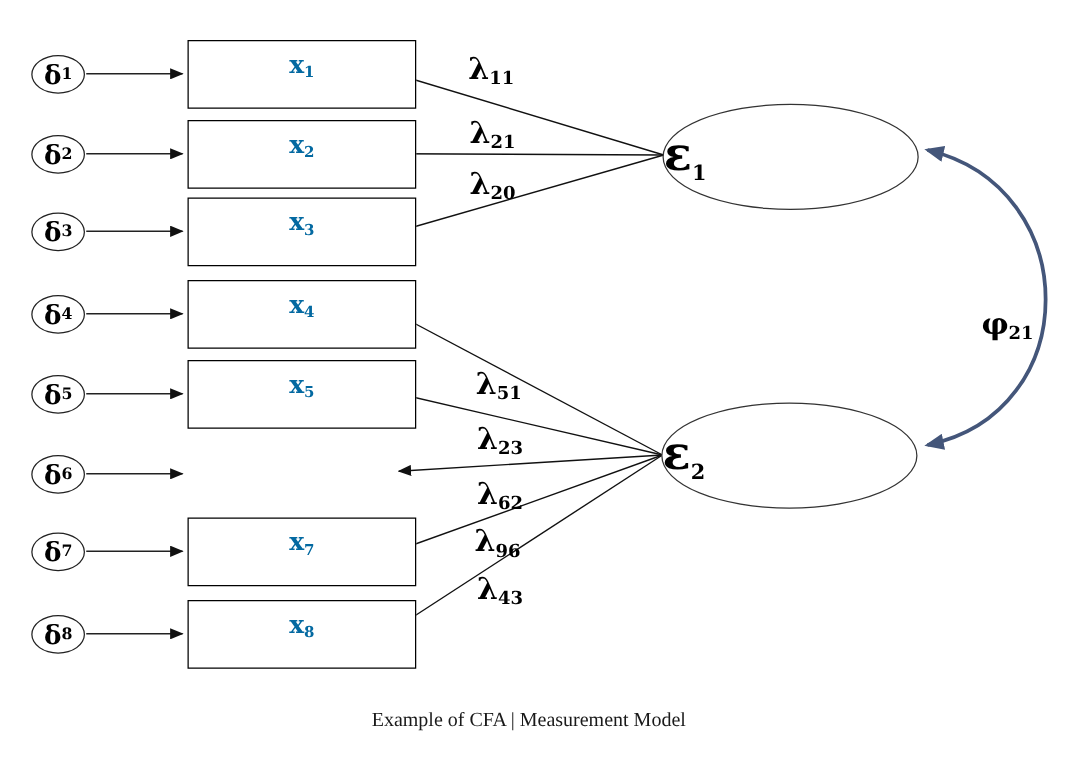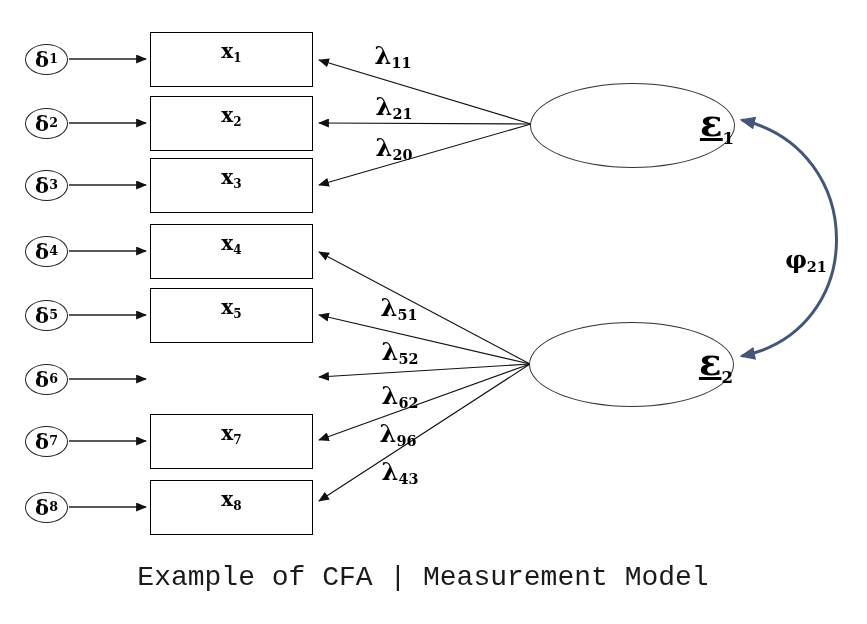--- a/index.html
+++ b/index.html
@@ -12,43 +12,43 @@
   }
   .wires{position:absolute;left:0;top:0;width:867px;height:624px;}
   .node{position:absolute;box-sizing:border-box;background:#fff;}
   .delta-ellipse{
     width:43px;height:31px;
     border:1.4px solid #222;border-radius:50%;
     display:flex;align-items:center;justify-content:center;
     font-weight:bold;font-size:21px;color:#000;line-height:1;
   }
   .x-rect{
-    width:163px;height:55px;
+    width:183px;height:55px;
     border:1.6px solid #000;
     display:flex;justify-content:center;align-items:flex-start;
     padding-top:8px;
-    font-weight:bold;font-size:20px;color:#000000;line-height:1;
+    font-weight:bold;font-size:20px;color:#0369a1;line-height:1;
   }
   .factor-ellipse{
     width:205px;height:85px;
     border:1.2px solid #333;border-radius:50%;
-    display:flex;align-items:center;justify-content:flex-end;
-    font-weight:600;font-size:37px;color:#000;line-height:1;text-decoration:underline;
+    display:flex;align-items:center;justify-content:flex-start;
+    font-weight:600;font-size:37px;color:#000;line-height:1;
   }
   .math-label{
     position:absolute;transform:translate(-50%,-50%);
     font-weight:bold;font-size:24px;color:#000;line-height:1;
     white-space:nowrap;
   }
   .sub{font-size:0.6em;vertical-align:-0.32em;font-weight:bold;}
   .factor-ellipse .sub{font-size:0.45em;vertical-align:-0.5em;}
   .caption{
     position:absolute;left:423px;top:577px;transform:translate(-50%,-50%);
-    font-family:Liberation Mono, monospace;
-    font-size:28px;color:#1a1a1a;white-space:nowrap;
+    font-family:Liberation Serif, serif;
+    font-size:16px;color:#1a1a1a;white-space:nowrap;
   }
 </style>
 </head>
 <body>
 
 <div class="canvas">
 
   <svg class="wires" viewBox="0 0 867 624" xmlns="http://www.w3.org/2000/svg">
     <defs>
       <marker id="ah" markerUnits="userSpaceOnUse" markerWidth="11" markerHeight="9" viewBox="0 0 12 10" refX="11" refY="5" orient="auto-start-reverse">
@@ -146,21 +146,21 @@
       <span><span>ε</span><span class="sub">1</span></span>
     </div>
   <div class="node factor-ellipse" style="left:529px;top:322px">
       <span><span>ε</span><span class="sub">2</span></span>
     </div>
 
   <div class="math-label" style="left:393px;top:57px"><span>λ</span><span class="sub">11</span></div>
   <div class="math-label" style="left:394px;top:108px"><span>λ</span><span class="sub">21</span></div>
   <div class="math-label" style="left:394px;top:149px"><span>λ</span><span class="sub">20</span></div>
   <div class="math-label" style="left:399px;top:309px"><span>λ</span><span class="sub">51</span></div>
-  <div class="math-label" style="left:400px;top:353px"><span>λ</span><span class="sub">52</span></div>
+  <div class="math-label" style="left:400px;top:353px"><span>λ</span><span class="sub">23</span></div>
   <div class="math-label" style="left:400px;top:397px"><span>λ</span><span class="sub">62</span></div>
   <div class="math-label" style="left:398px;top:435px"><span>λ</span><span class="sub">96</span></div>
   <div class="math-label" style="left:400px;top:473px"><span>λ</span><span class="sub">43</span></div>
 
   <div class="math-label" style="left:806px;top:261px"><span>φ</span><span class="sub">21</span></div>
 
   <div class="caption">Example of CFA | Measurement Model</div>
 
 </div>
 

